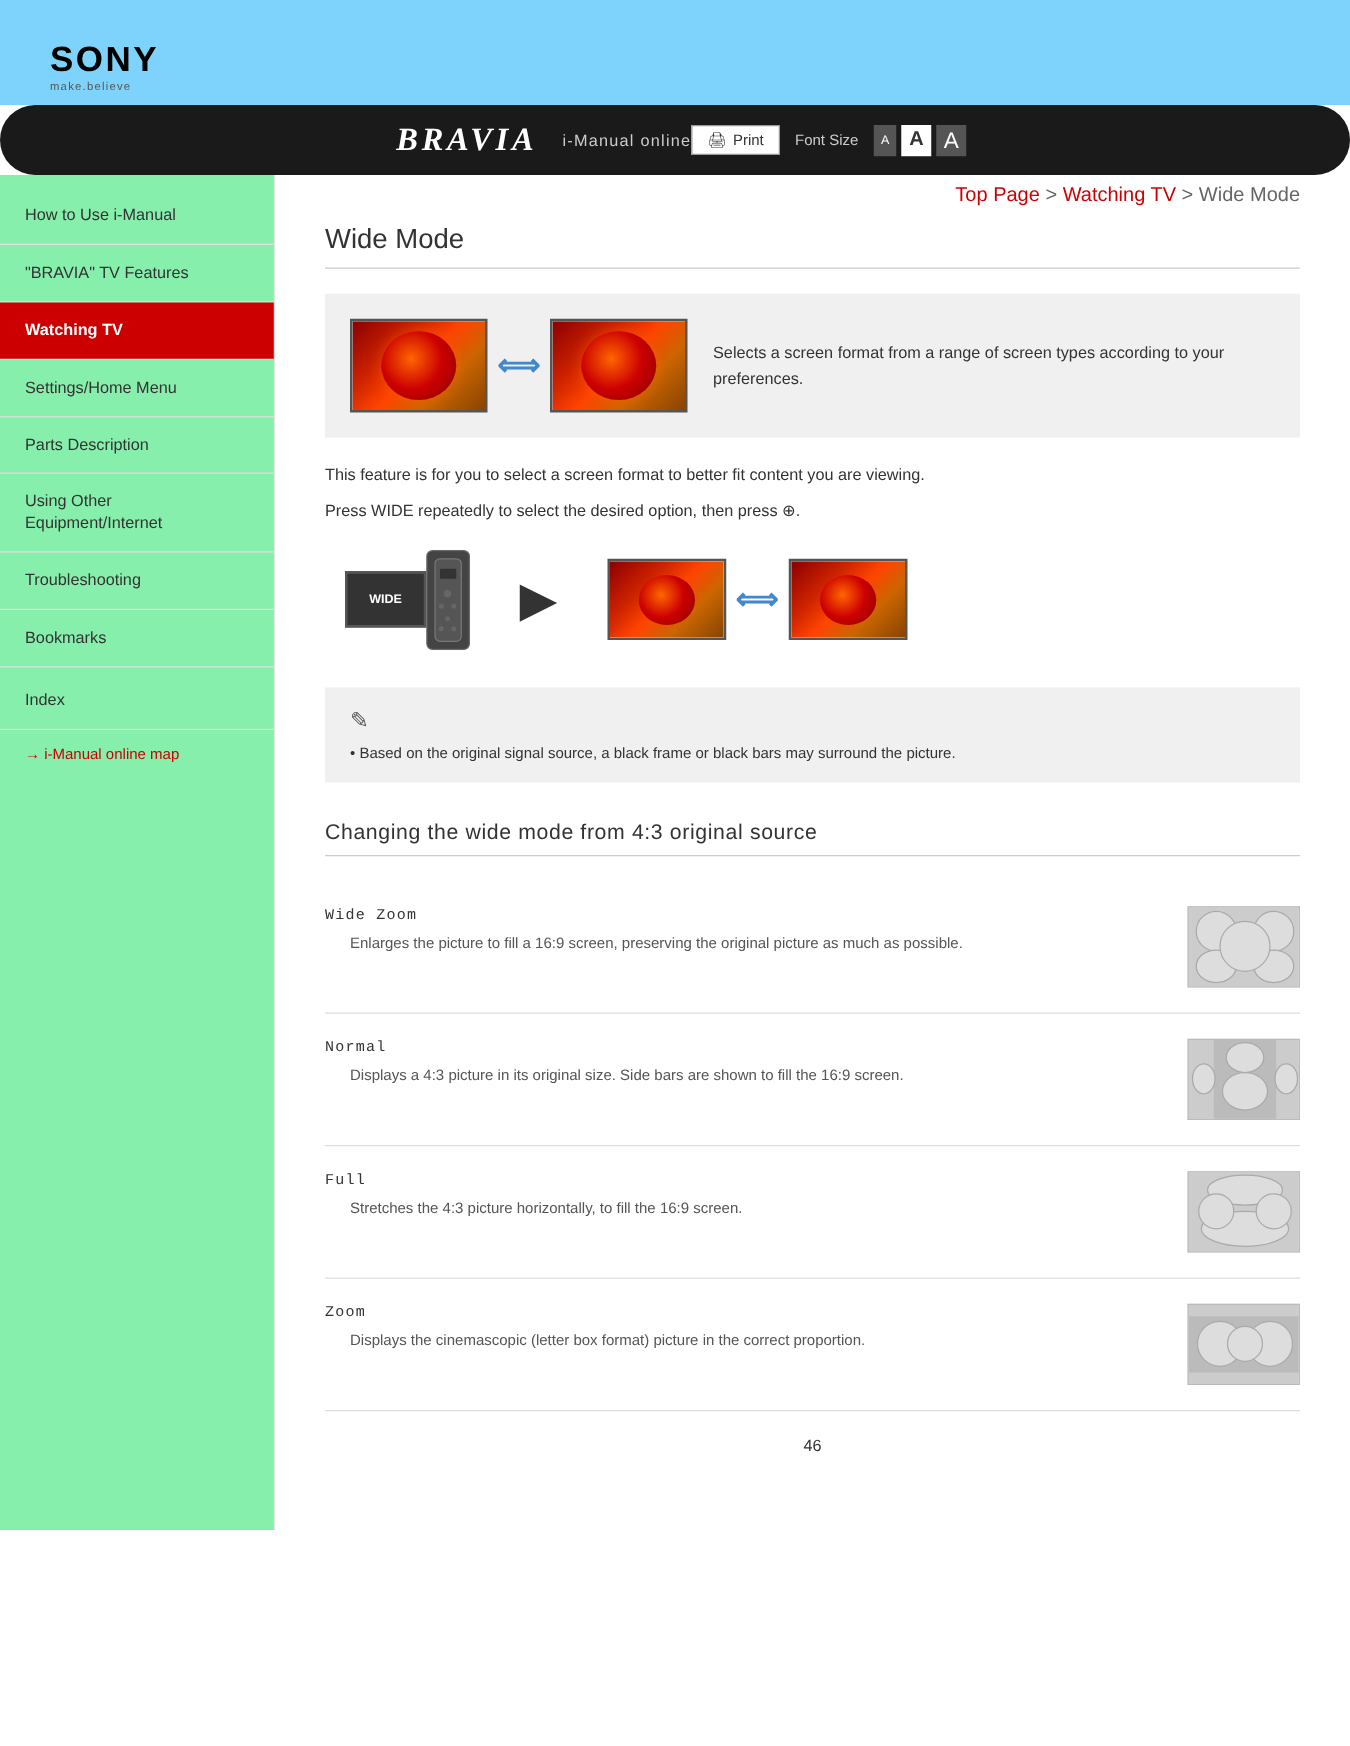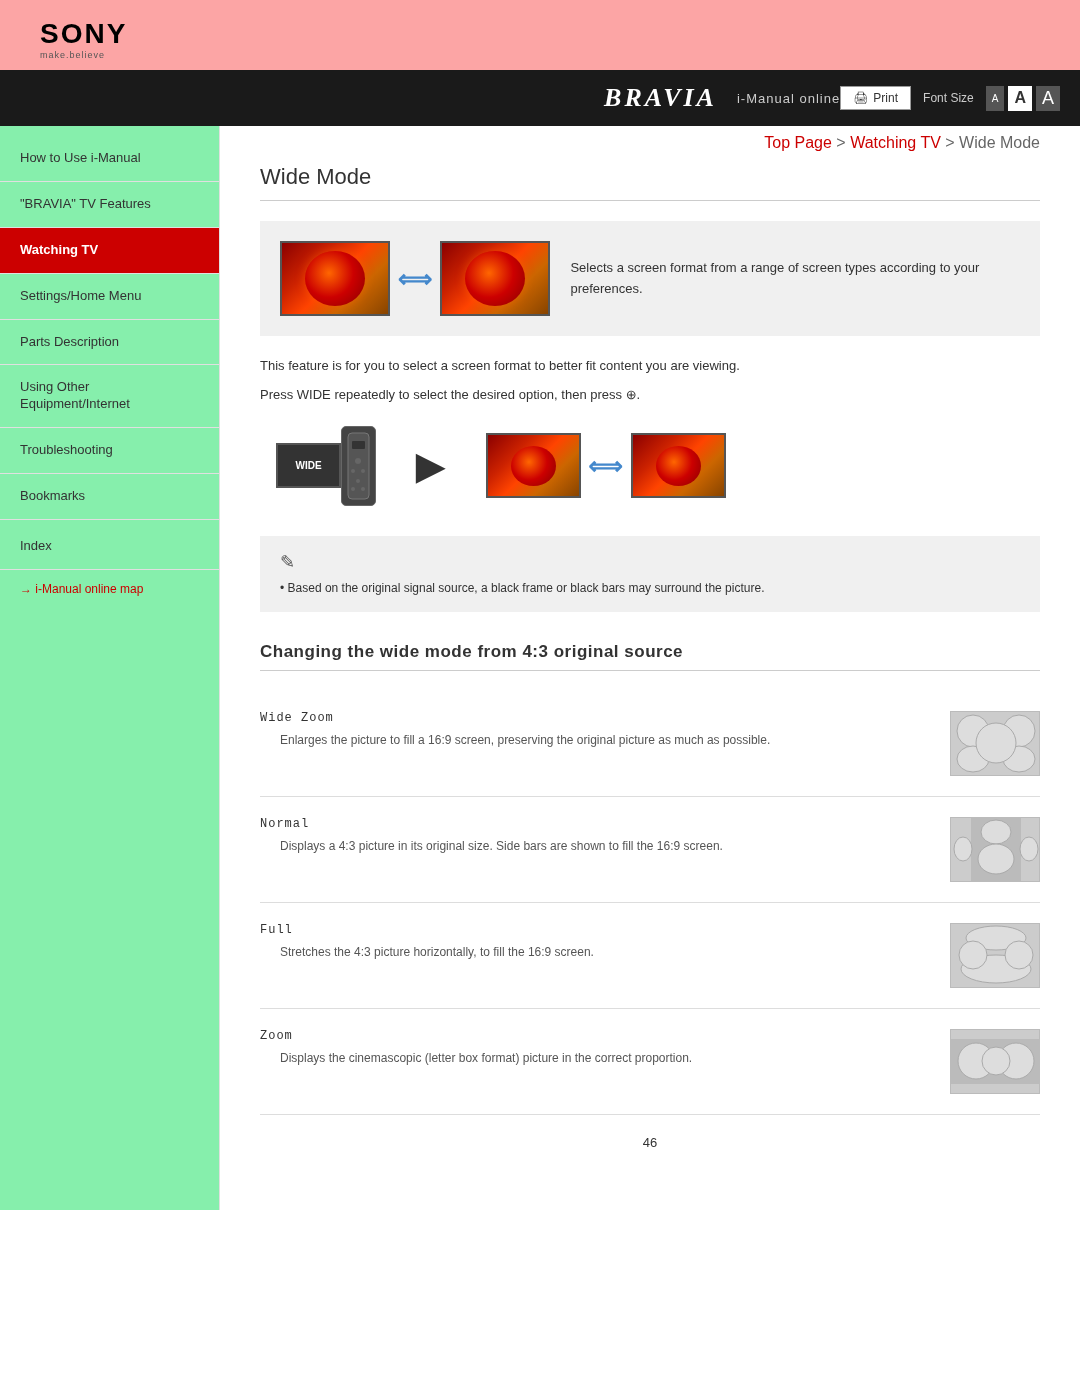--- a/index.html
+++ b/index.html
@@ -7,22 +7,22 @@
       font-family: Arial, sans-serif;
       font-size: 13px;
       color: #333;
       background: #fff;
       width: 1080px;
       min-height: 1397px;
     }
 
     
     .top-bar {
-      background: #fca5a5;
-      padding: 18px 40px 10px 40px;
+      background: #7dd3fc;
+      padding: 32px 40px 10px 40px;
       border-bottom: none;
     }
     .sony-logo {
       display: flex;
       flex-direction: column;
       align-items: flex-start;
     }
     .sony-logo .sony-text {
       font-size: 28px;
       font-weight: 900;
@@ -36,21 +36,22 @@
       letter-spacing: 1px;
     }
 
     
     .bravia-bar {
       background: #1a1a1a;
       height: 56px;
       display: flex;
       align-items: center;
       padding: 0 20px 0 30px;
-      justify-content: flex-end;
+      justify-content: center;
+      border-radius: 28px;
     }
     .bravia-bar-left {
       display: flex;
       align-items: center;
       gap: 20px;
     }
     .bravia-title {
       font-size: 26px;
       font-weight: 900;
       font-style: italic;
@@ -301,21 +302,21 @@
       color: #333;
       line-height: 1.5;
     }
     .note-text::before {
       content: "• ";
     }
 
     
     .section-heading {
       font-size: 17px;
-      font-weight: bold;
+      font-weight: normal;
       color: #333;
       border-bottom: 1px solid #ccc;
       padding-bottom: 8px;
       margin: 30px 0 20px 0;
       letter-spacing: 0.5px;
     }
 
     
     .wide-item {
       display: flex;

